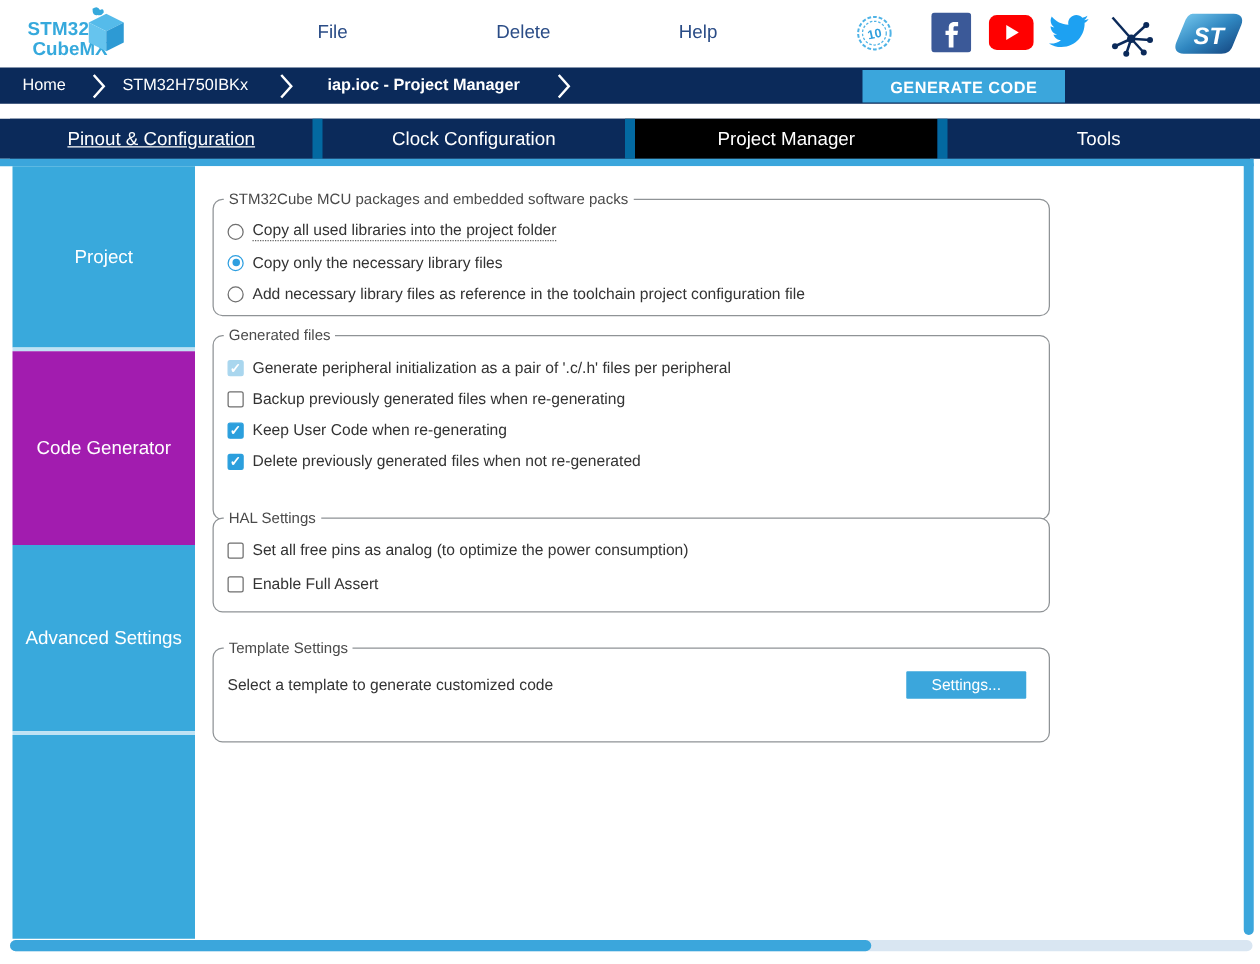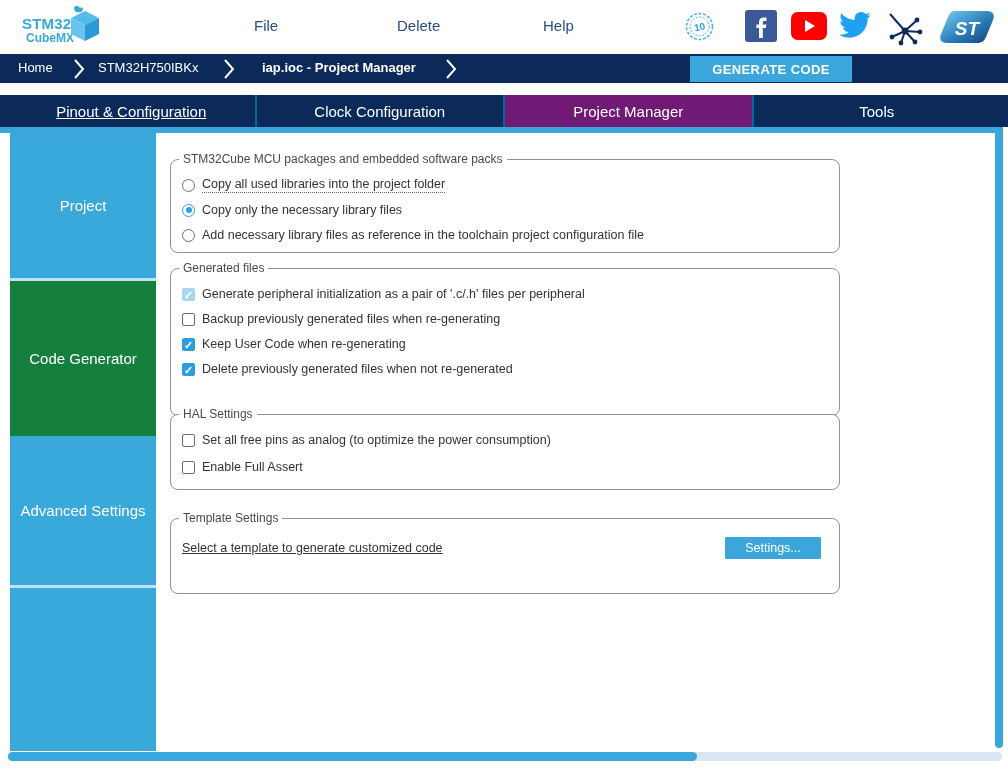--- a/index.html
+++ b/index.html
@@ -3,49 +3,49 @@
 <meta charset="utf-8">
 <style>
   * { margin:0; padding:0; box-sizing:border-box; }
   html,body { width:1008px; height:771px; background:#fff; overflow:hidden;
               font-family:"Liberation Sans", sans-serif; }
 
   
   #topbar { position:absolute; left:0; top:0; width:1008px; height:54px; background:#fff; }
   #logo { position:absolute; left:14px; top:9px; width:100px; height:44px; }
   #logo .l1 { position:absolute; left:8px; top:6px; font-size:15px; font-weight:bold; color:#36A9DC; letter-spacing:0.2px;}
-  #logo .l2 { position:absolute; left:12px; top:22px; font-size:12px; font-weight:bold; color:#36A9DC; }
+  #logo .l2 { position:absolute; left:12px; top:22px; font-size:15px; font-weight:bold; color:#36A9DC; }
   #logo svg { position:absolute; left:50px; top:-4px; }
   .menu { position:absolute; top:17px; font-size:15px; color:#2A4C86; cursor:default; }
   #menu-file   { left:254px; }
   #menu-window { left:397px; }
   #menu-help   { left:543px; }
   .topicon { position:absolute; top:10px; }
 
   
   #crumbbar { position:absolute; left:0; top:54px; width:1008px; height:29px; background:#0B2A5A; }
   .crumb { position:absolute; top:6px; color:#fff; font-size:13px; white-space:nowrap; }
   .chev { position:absolute; top:4px; }
   #btn-generate { position:absolute; left:690px; top:56px; width:162px; height:26px;
     background:#3BA6DC; color:#fff; font-size:13px; font-weight:bold; letter-spacing:0.4px;
     display:flex; align-items:center; justify-content:center; cursor:pointer; }
 
   
   #tabbar { position:absolute; left:0; top:95px; width:1008px; height:32px; background:#0B2A5A; display:flex; padding:0 8px; }
   .tab { flex:1; display:flex; align-items:center; justify-content:center;
-         color:#fff; font-size:15px; background:#0B2A5A; cursor:pointer; border-left:2px solid #0369a1; }
+         color:#fff; font-size:15px; background:#0B2A5A; cursor:pointer; border-left:8px solid #0369a1; }
   .tab:first-child { border-left:none;text-decoration:underline; }
-  .tab.active { background:#701a75; }
+  .tab.active { background:#000000; }
   #tabstrip { position:absolute; left:0; top:127px; width:1003px; height:6px; background:#3BA6DC; }
 
   
   #sidebar { position:absolute; left:10px; top:133px; width:146px; height:618px; }
   .side-item { position:absolute; left:0; width:146px; background:#39A9DC; color:#fff;
                font-size:15px; display:flex; align-items:center; justify-content:center; cursor:pointer; }
-  .side-item.active { background:#15803d; }
+  .side-item.active { background:#a21caf; }
   .side-div { position:absolute; left:0; width:146px; height:3px; background:#BFE2F4; }
 
   
   #content { position:absolute; left:156px; top:133px; width:839px; height:618px; background:#fff; }
   .panel { position:absolute; left:14px; width:670px; border:1px solid #8F9396; border-radius:8px; background:#fff; }
   .panel-legend { position:absolute; top:-8px; left:8px; background:#fff; padding:0 4px;
                   font-size:12px; color:#4a4a4a; white-space:nowrap; }
   .row { position:absolute; left:11px; height:16px; display:flex; align-items:center; }
   .row .lbl { font-size:12.5px; color:#333; margin-left:7px; white-space:nowrap; }
   .row .lbl.dotted { border-bottom:1px dotted #666; padding-bottom:1px; }
@@ -55,21 +55,21 @@
   .radio.sel::after { content:""; position:absolute; left:2.5px; top:2.5px; width:6px; height:6px;
                       border-radius:50%; background:#2E9FE0; }
   .cb { width:13px; height:13px; border:1px solid #6f6f6f; border-radius:2px; background:#fff;
         position:relative; flex:none; font-size:11px; line-height:13px; text-align:center; color:#fff; }
   .cb.on  { background:#2B9FDD; border-color:#2B9FDD; }
   .cb.dis { background:#A9D6EE; border-color:#A9D6EE; }
   .cb.on::after, .cb.dis::after { content:"✓"; font-weight:bold; }
 
   #btn-settings { position:absolute; left:554px; top:18px; width:96px; height:22px; background:#3BA6DC;
     color:#fff; font-size:12.5px; display:flex; align-items:center; justify-content:center; cursor:pointer; border-radius:1px; }
-  #tmpl-text { position:absolute; left:11px; top:22px; font-size:12.5px; color:#333;text-decoration:underline; }
+  #tmpl-text { position:absolute; left:11px; top:22px; font-size:12.5px; color:#333; }
 
   
   #vscroll { position:absolute; left:995px; top:128px; width:8px; height:620px; background:#3BA6DC; border-radius:4px; }
   #hscroll-track { position:absolute; left:8px; top:752px; width:994px; height:9px; background:#D9E6F2; border-radius:4.5px; }
   #hscroll-thumb { position:absolute; left:0; top:0; width:689px; height:9px; background:#3BA6DC; border-radius:4.5px; }
 </style>
 </head>
 <body>
 
 <div id="topbar">

